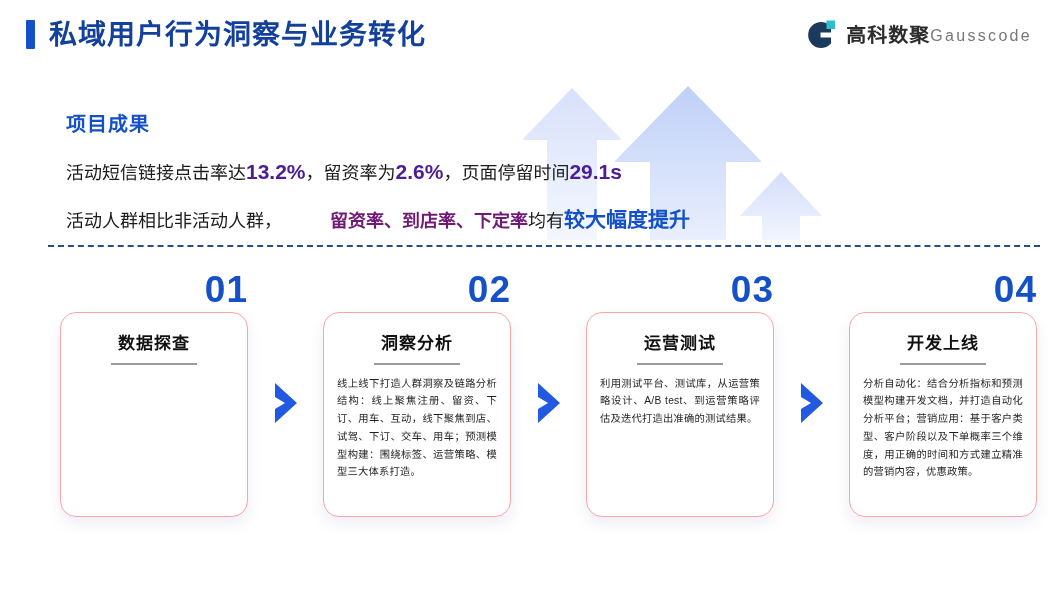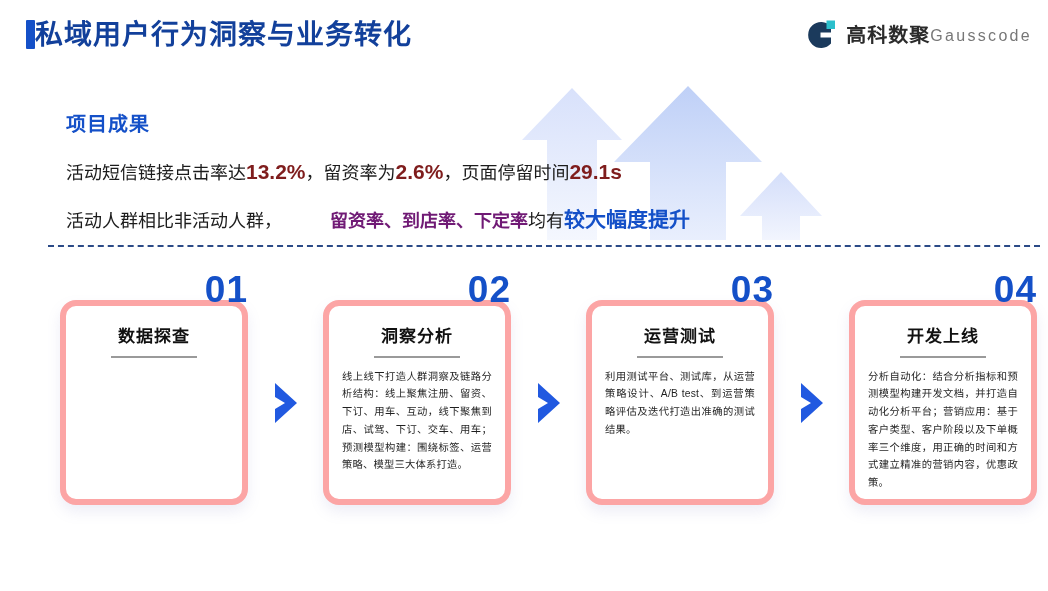--- a/index.html
+++ b/index.html
@@ -30,20 +30,21 @@
     pointer-events: none;
   }
 
   
   .header {
     position: absolute;
     left: 26px;
     top: 20px;
     display: flex;
     align-items: center;
+    gap: 14px;
   }
   .title-bar {
     width: 9px;
     height: 29px;
     background: #1450c8;
     border-radius: 1px;
   }
   .title-text {
     font-size: 28px;
     font-weight: bold;
@@ -102,21 +103,21 @@
     margin-bottom: 22px;
   }
   .results-line {
     font-size: 18px;
     color: #1c1c1c;
     line-height: 1.2;
     margin-bottom: 22px;
     white-space: nowrap;
   }
   .hl {
-    color: #7f1d1d;
+    color: #4c1d95;
     font-weight: bold;
     font-size: 21px;
   }
   .bold-dark {
     font-weight: bold;
     color: #701a75;
     margin-left: 48px;
   }
   .hl-phrase {
     color: #1450c8;
@@ -157,25 +158,25 @@
     text-align: right;
     font-size: 37px;
     font-weight: bold;
     color: #1450c8;
     letter-spacing: 1px;
     line-height: 1;
     z-index: 3;
   }
   .card {
     position: relative;
-    margin-top: 28px;
+    margin-top: 40px;
     width: 188px;
     height: 205px;
     background: #ffffff;
-    border: 6px solid #fca5a5;
+    border: 1px solid #fca5a5;
     border-radius: 16px;
     box-shadow: 0 7px 14px rgba(120,120,190,0.13);
     box-sizing: border-box;
     padding: 22px 13px 10px 13px;
   }
   .step-title {
     text-align: center;
     font-size: 17px;
     font-weight: bold;
     color: #111111;

